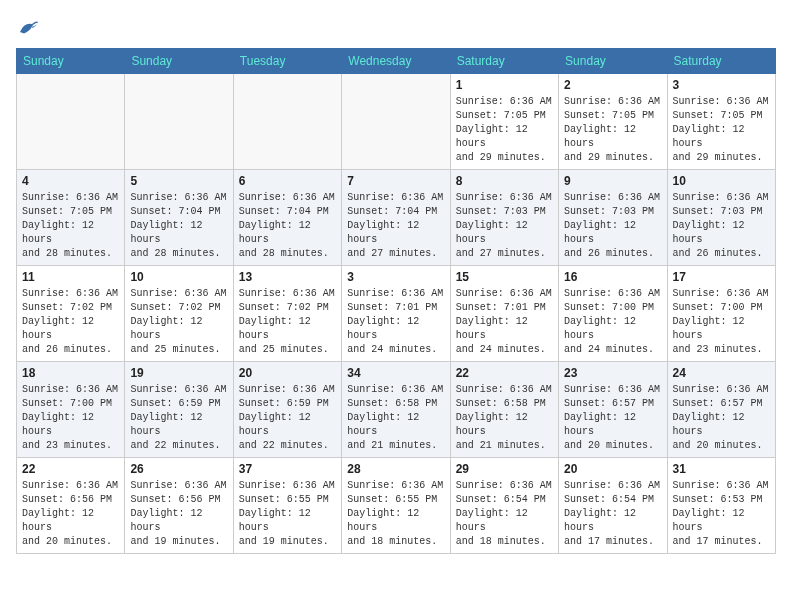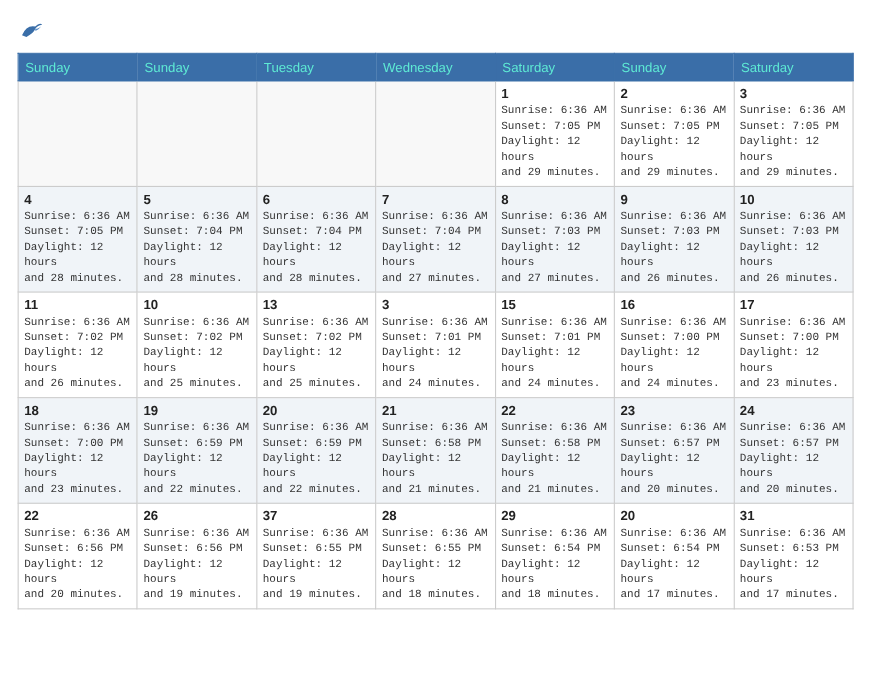--- a/index.html
+++ b/index.html
@@ -209,21 +209,21 @@
         </td>
         <td>
           <div class="day-number">19</div>
           <div class="day-info">Sunrise: 6:36 AM<br>Sunset: 6:59 PM<br>Daylight: 12 hours<br>and 22 minutes.</div>
         </td>
         <td>
           <div class="day-number">20</div>
           <div class="day-info">Sunrise: 6:36 AM<br>Sunset: 6:59 PM<br>Daylight: 12 hours<br>and 22 minutes.</div>
         </td>
         <td>
-          <div class="day-number">21</div>
+          <div class="day-number">34</div>
           <div class="day-info">Sunrise: 6:36 AM<br>Sunset: 6:58 PM<br>Daylight: 12 hours<br>and 21 minutes.</div>
         </td>
         <td>
           <div class="day-number">22</div>
           <div class="day-info">Sunrise: 6:36 AM<br>Sunset: 6:58 PM<br>Daylight: 12 hours<br>and 21 minutes.</div>
         </td>
         <td>
           <div class="day-number">23</div>
           <div class="day-info">Sunrise: 6:36 AM<br>Sunset: 6:57 PM<br>Daylight: 12 hours<br>and 20 minutes.</div>
         </td>

